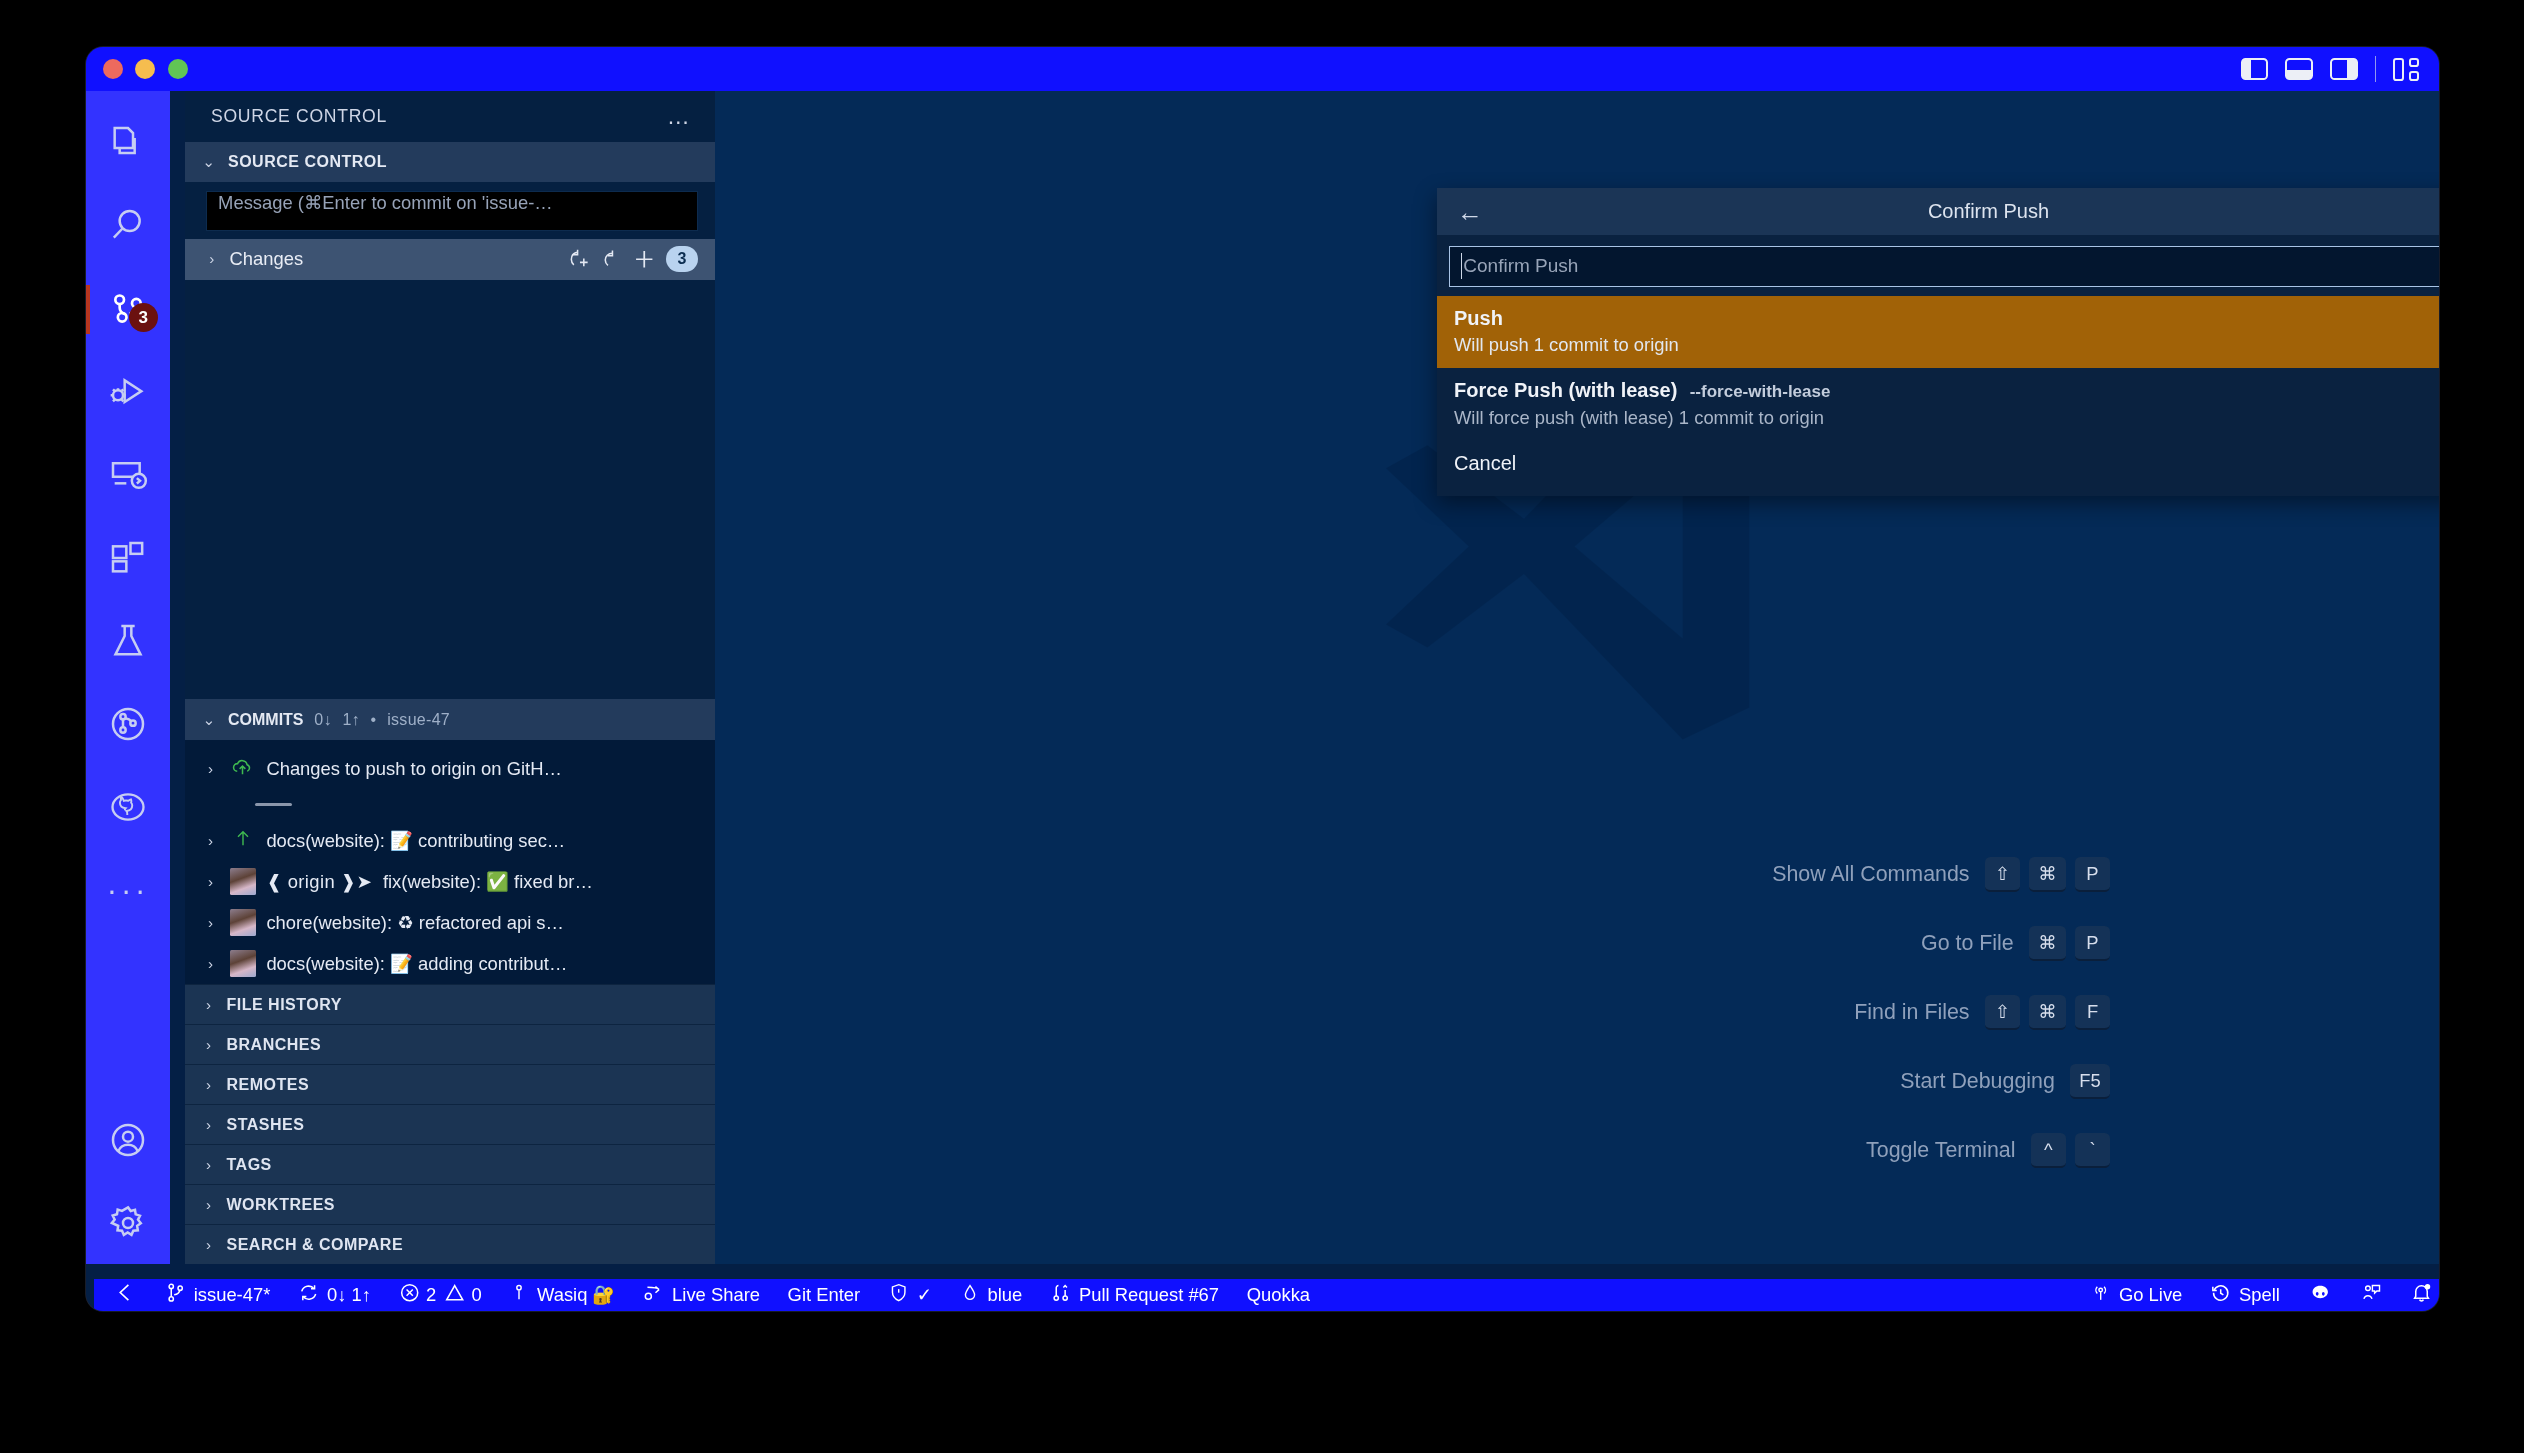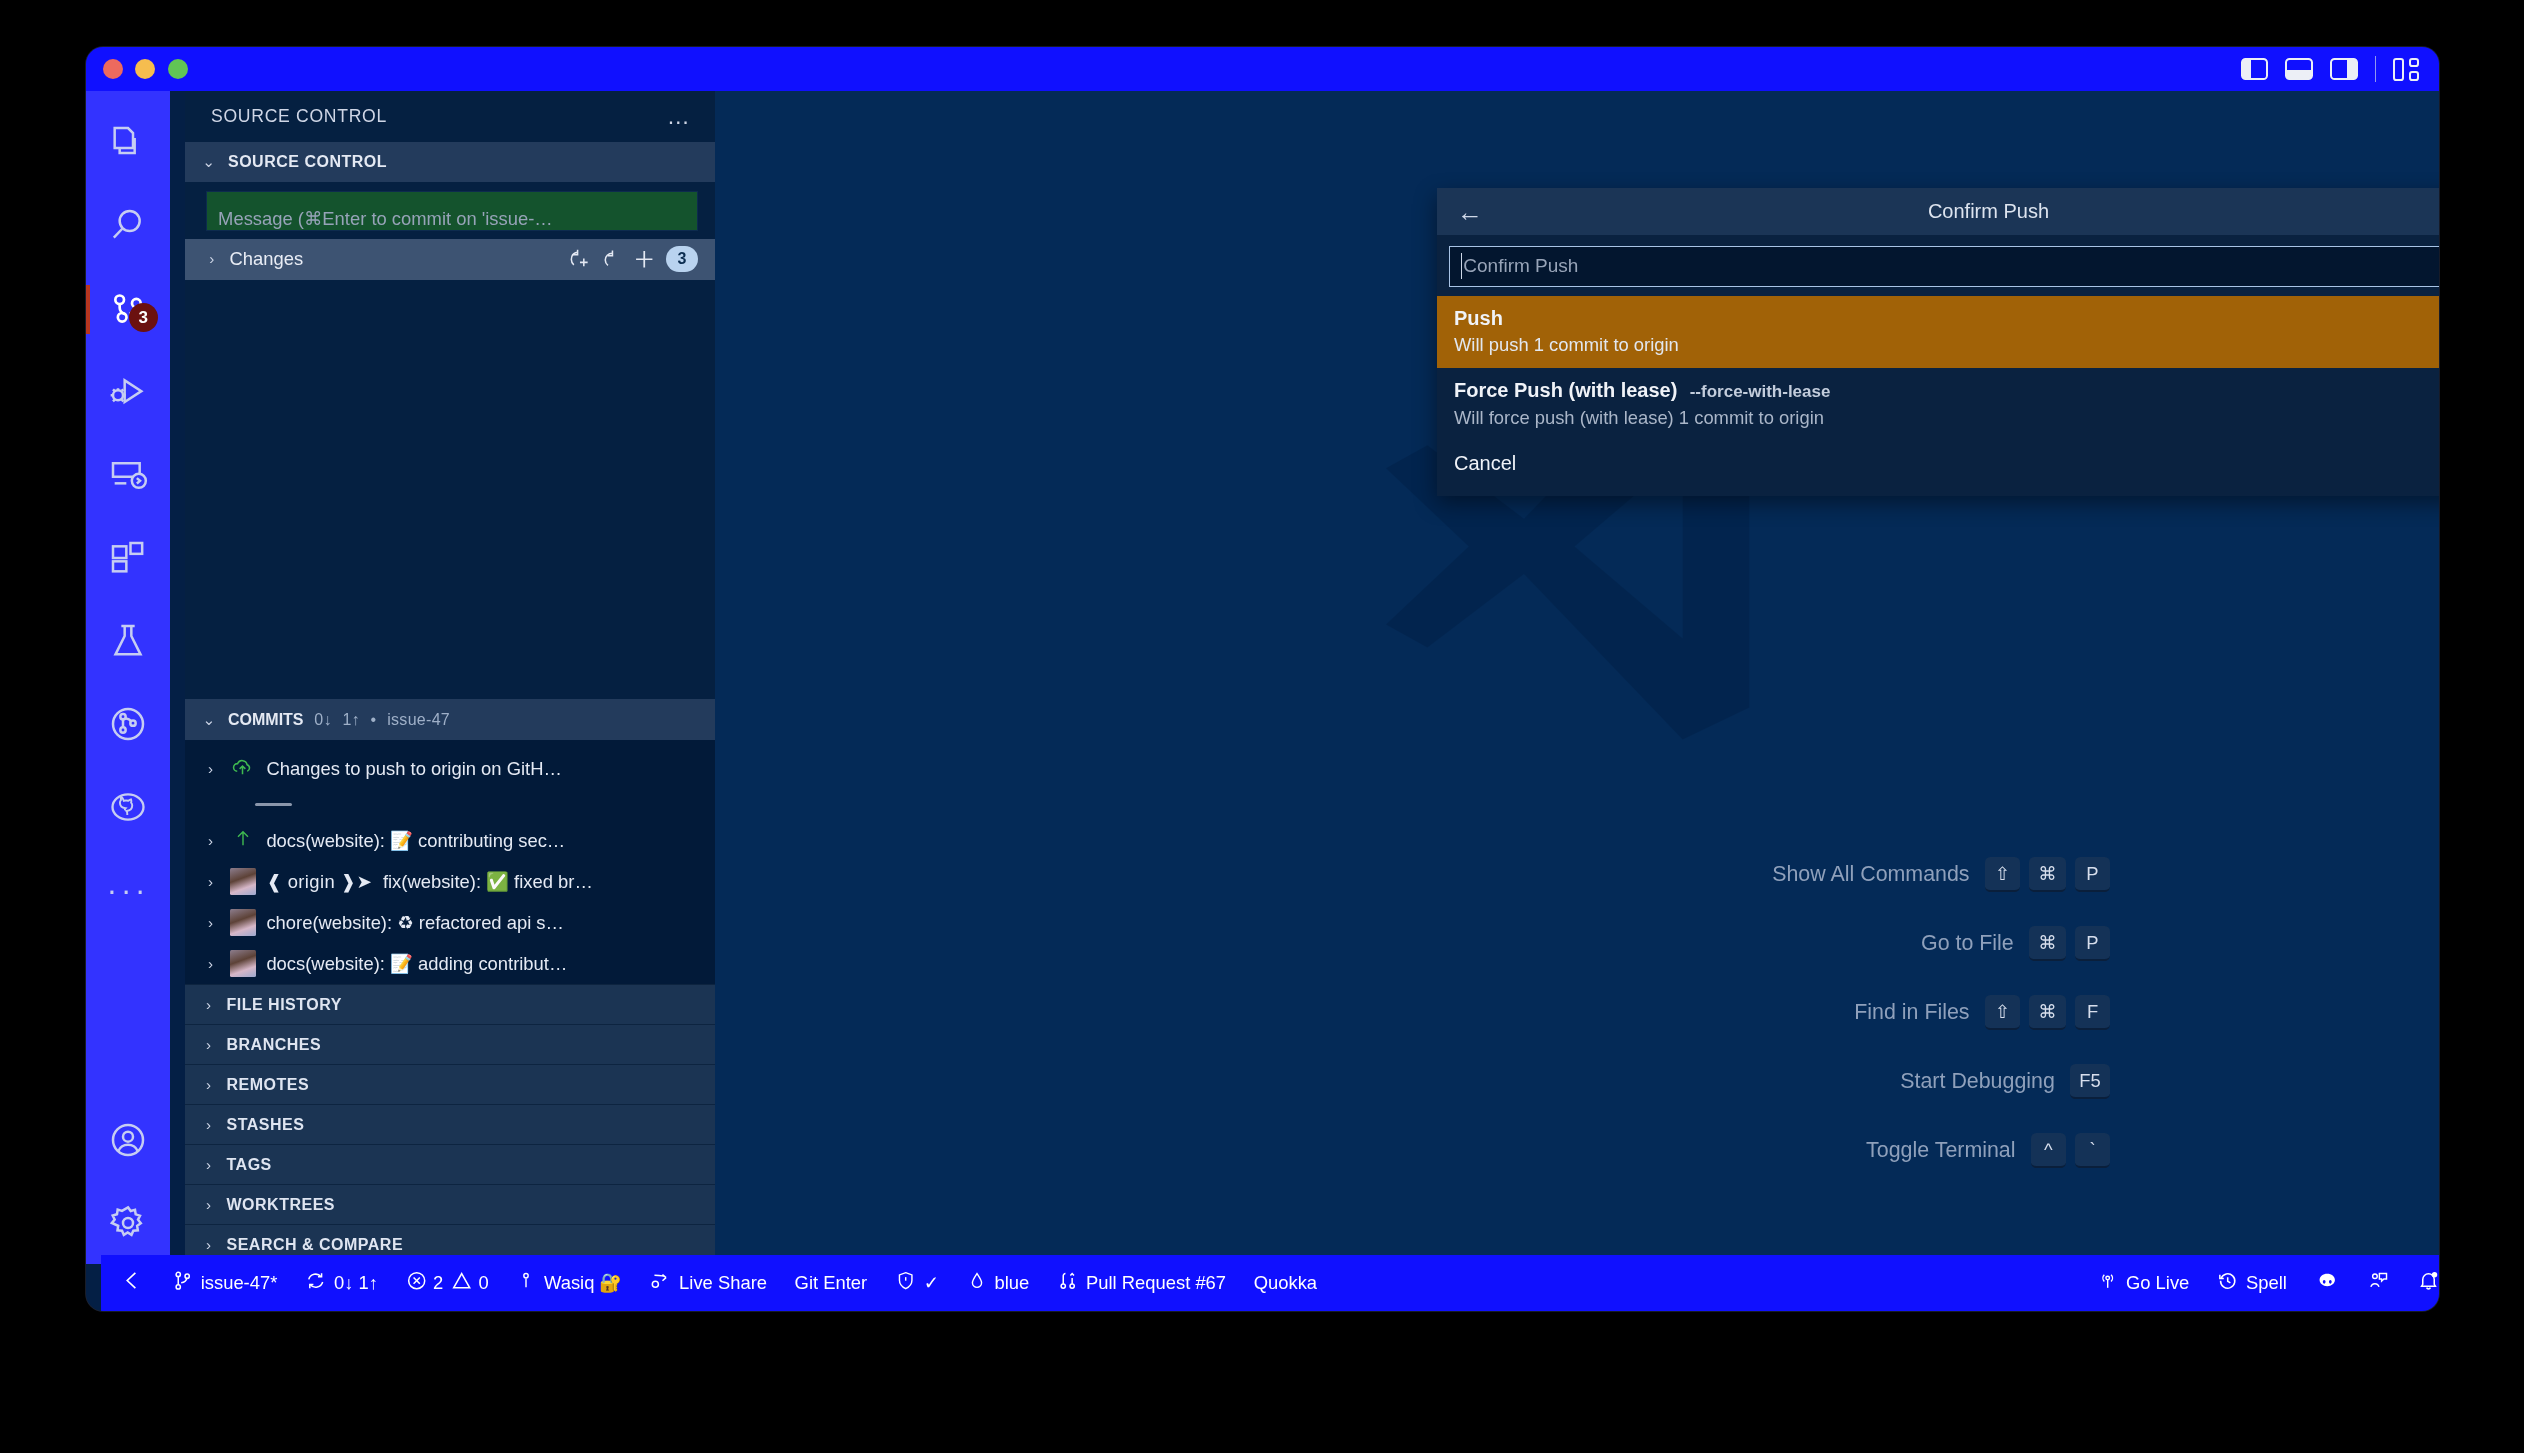--- a/index.html
+++ b/index.html
@@ -95,22 +95,22 @@
 
   .pane-header {
     height: 40px; display:flex; align-items:center; gap: 10.7px;
     padding-left: 15.3px; background:#233b5c; color:#e4e9f3;
     font-size: 16px; font-weight: bold; letter-spacing: 0.5px;
   }
   .chev { width: 17px; display:inline-block; text-align:center; font-size: 15.3px; color:#cdd5e6; font-weight: normal; }
 
   #commit-input {
     margin: 9.2px 17px 7.7px 21.4px; height: 40px;
-    background: #14532d; border: 0.8px solid #0d2b4e;
-    display:flex; align-items:flex-end; padding: 0 10.7px;
+    background: #000000; border: 0.8px solid #0d2b4e;
+    display:flex; align-items:flex-start; padding: 0 10.7px;
     font-size: 18.4px; color:#97a3b8; white-space: nowrap; overflow: hidden;
   }
 
   .changes-row {
     height: 41px; background:#3d5372; display:flex; align-items:center;
     padding: 0 17px 0 18.4px; color:#e9edf5; font-size: 18.4px; gap: 9.2px;
   }
   .changes-row .spacer { flex: 1; }
   .changes-row .ico { color:#e3e8f2; display:flex; align-items:center; }
   .count-pill {
@@ -202,21 +202,21 @@
   .qp-item { padding: 10.7px 17px 12.3px 17px; }
   .qp-item.selected { background:#a16207; }
   .qp-line1 { font-size: 20px; color:#f0f3f8; font-weight: 600; display:flex; align-items: baseline; gap: 12.3px; }
   .qp-line1 .det { font-size: 17px; font-weight: bold; color:#c3cddc; }
   .qp-line2 { font-size: 18.4px; color:#aab6c8; margin-top: 4.6px; }
   .qp-item.selected .qp-line2 { color:#e2e7ef; }
   .qp-item.plain .qp-line1 { font-weight: normal; }
 
   
   #statusbar {
-    position: absolute; left: 15px; bottom: 0; width: 100%; height: 56px;
+    position: absolute; left: 8px; bottom: 0; width: 100%; height: 32px;
     background:#1010ff; display:flex; align-items:center;
     color:#ffffff; font-size: 18.4px;
   }
   .sb-item { display:flex; align-items:center; gap: 7.7px; padding: 0 13.8px; height: 47px; }
   .sb-item.first { padding-left: 20px; }
   #sb-right { margin-left: auto; display:flex; align-items:center; }
   .sb-sub { display:flex; align-items:center; gap: 6.1px; }
 </style>
 </head>
 <body>

